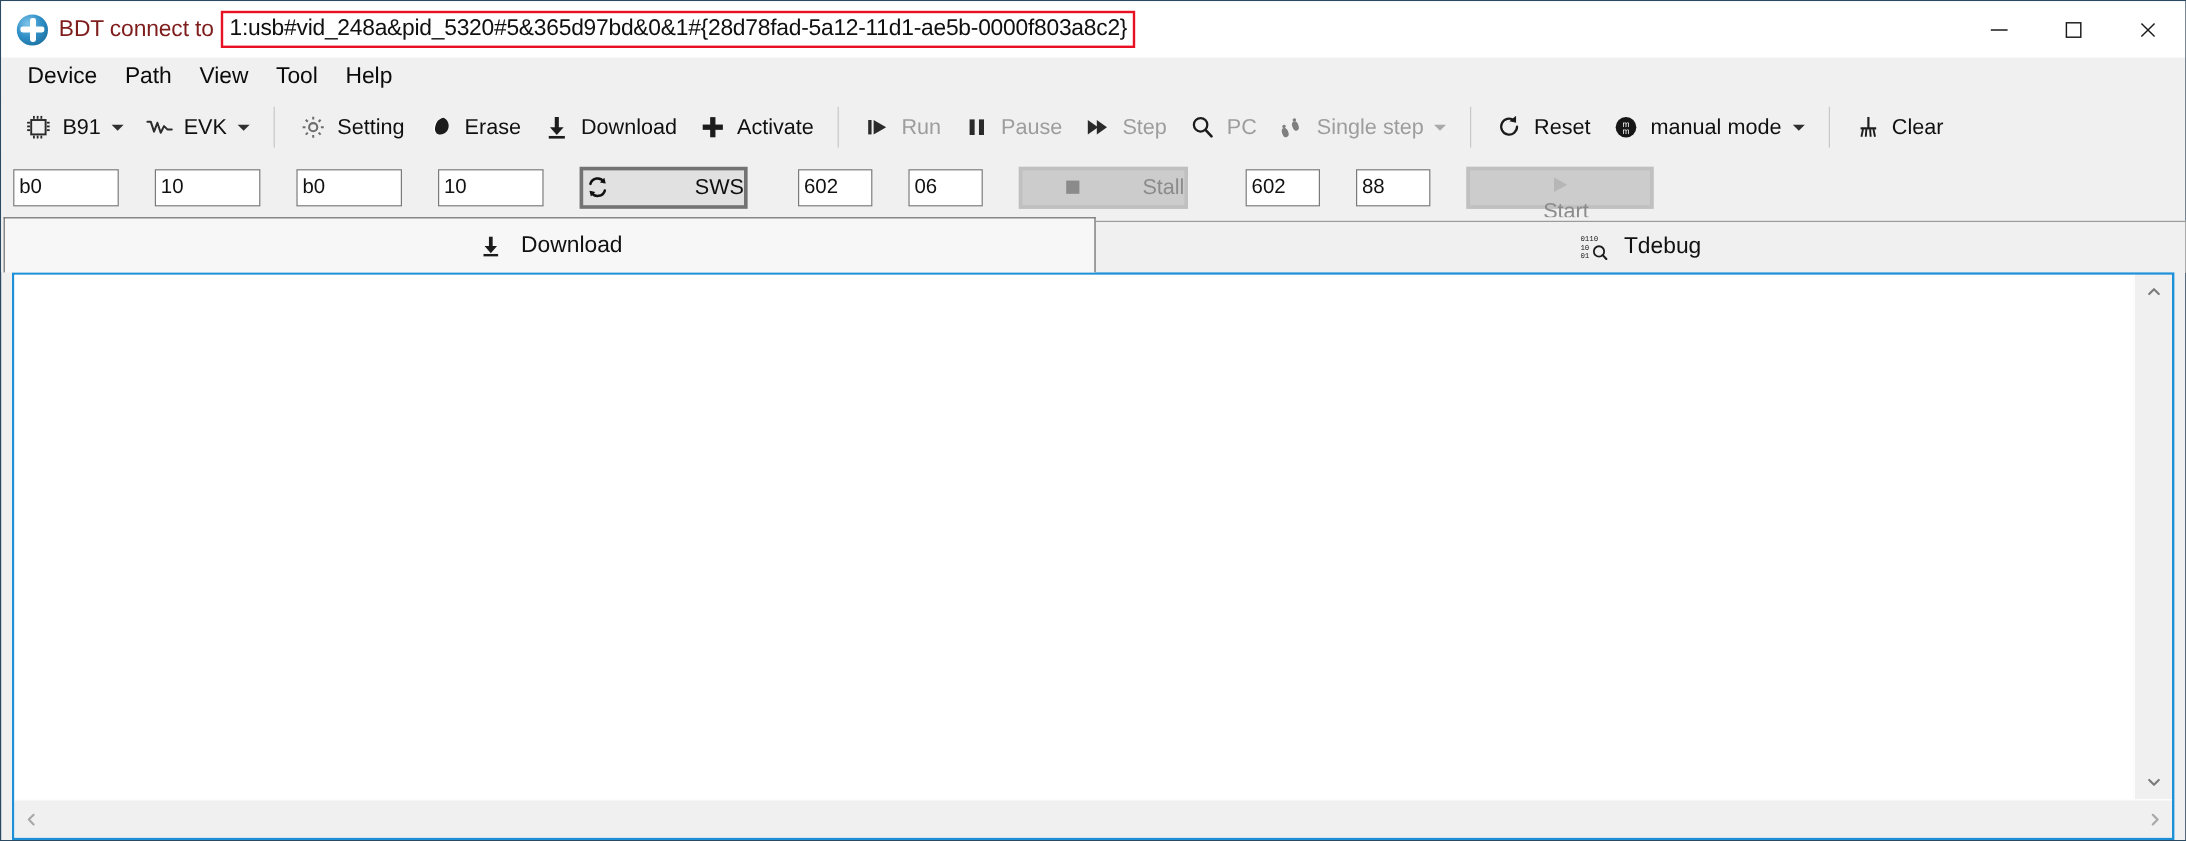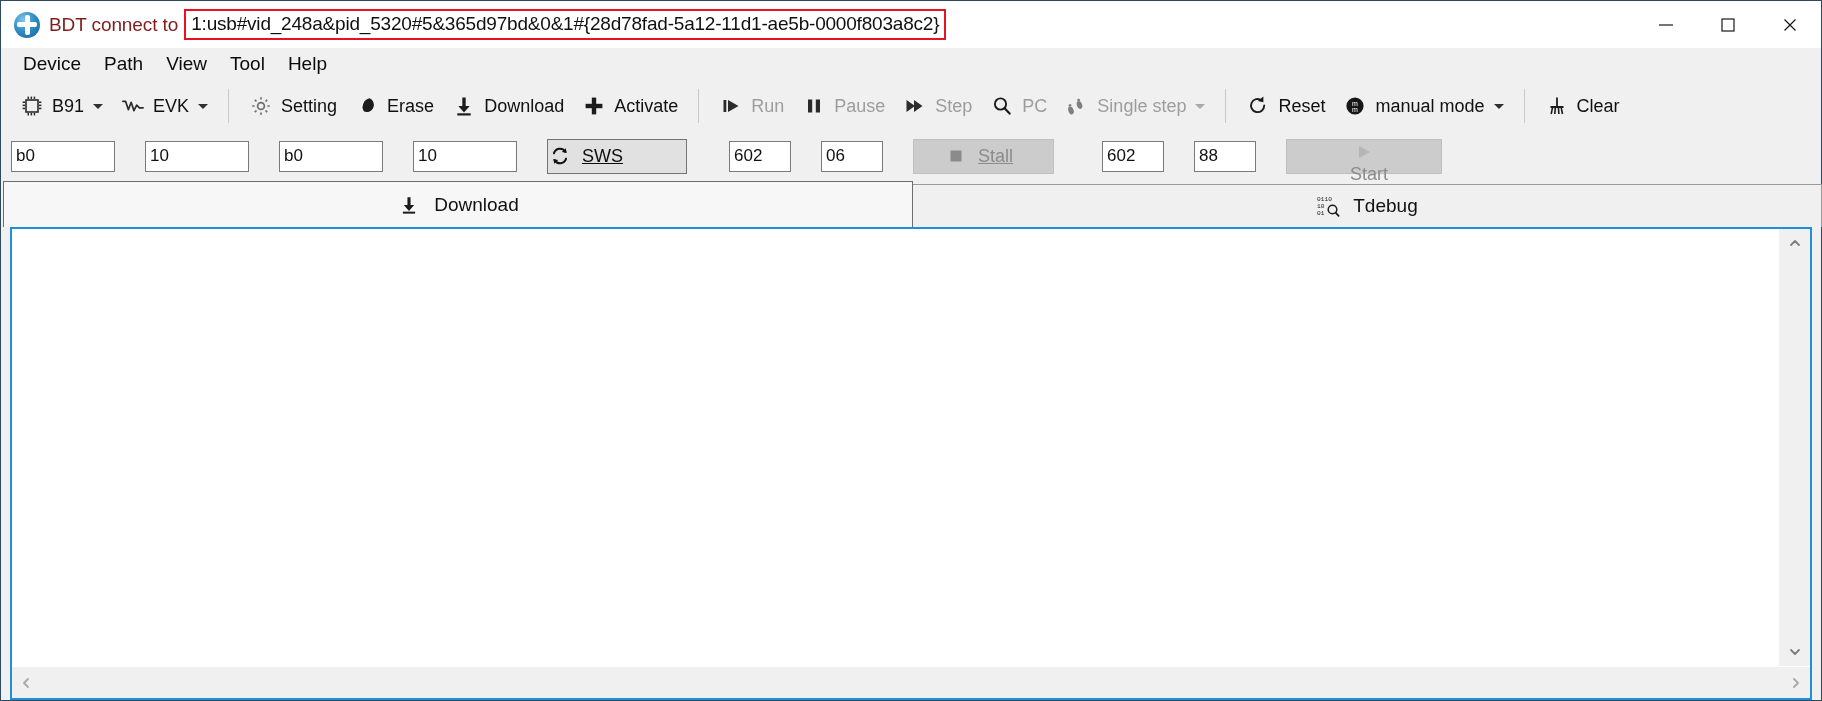--- a/index.html
+++ b/index.html
@@ -95,31 +95,31 @@
   .sep{width:1px;height:34px;background:#c8c8c8;margin:0 11px;}
   .ico{width:24px;height:24px;display:inline-flex;align-items:center;justify-content:center;flex:none;}
   .ico svg{display:block;}
 
   
   .inputrow{
     height:50px;min-height:50px;display:flex;align-items:center;
     background:#f0f0f0;padding-left:10px;
   }
   .txtbox{
-    width:104px;height:31px;box-sizing:border-box;
+    width:88px;height:31px;box-sizing:border-box;
     border:1px solid #7a7a7a;background:#ffffff;
     font-family:"Liberation Sans", sans-serif;font-size:17px;color:#111;
     padding:0 4px;margin-right:30px;outline:none;
   }
   .txtbox.w2{width:62px;}
   .btn{
     height:35px;box-sizing:border-box;
-    background:#e1e1e1;border:1px solid #737373;
-    display:flex;align-items:center;justify-content:flex-start;
-    font-size:18px;color:#0e0e0e;white-space:nowrap;text-decoration:underline;
+    background:#e1e1e1;border:3px solid #737373;
+    display:flex;align-items:center;justify-content:space-between;
+    font-size:18px;color:#0e0e0e;white-space:nowrap;
   }
   .btn .lbl{margin-left:10px;}
   .btn.gray{background:#cccccc;border-color:#c0c0c0;color:#8b8b8b;}
   .btn#sws-button{width:140px;margin-right:42px;}
   .btn#stall-button{width:141px;margin-right:48px;padding-left:30px;}
   .btn#start-button{width:156px;flex-direction:column;}
 
   
   .tabs{
     height:46px;min-height:46px;display:flex;align-items:flex-end;

